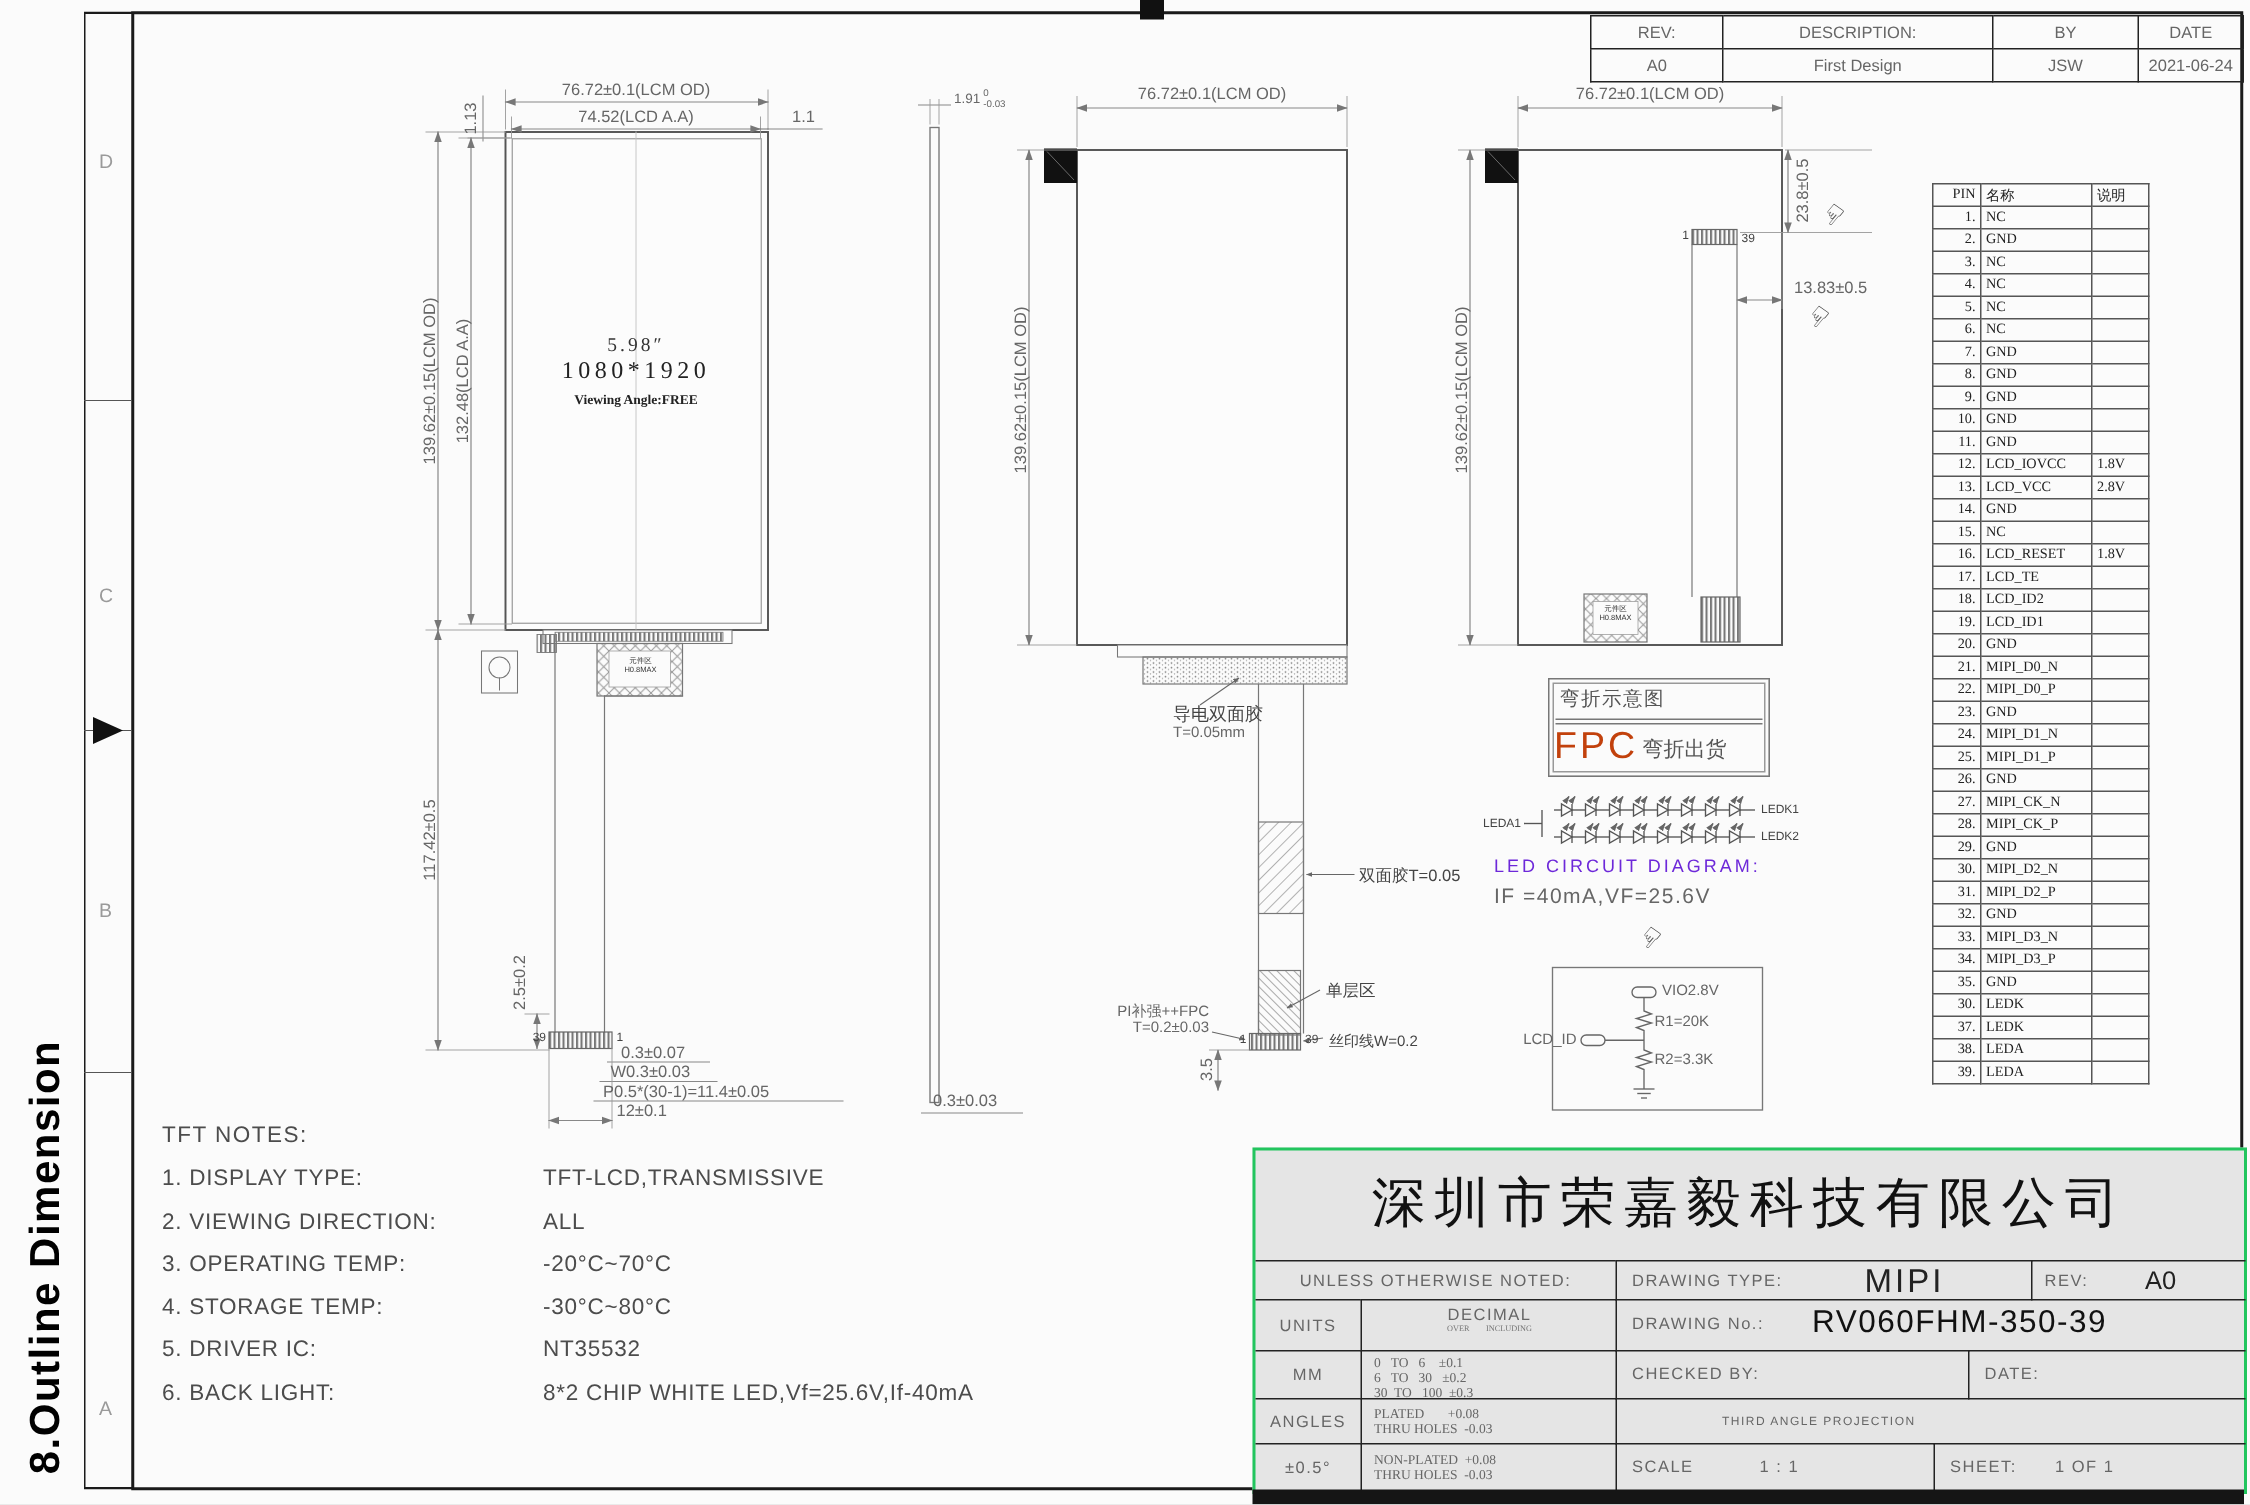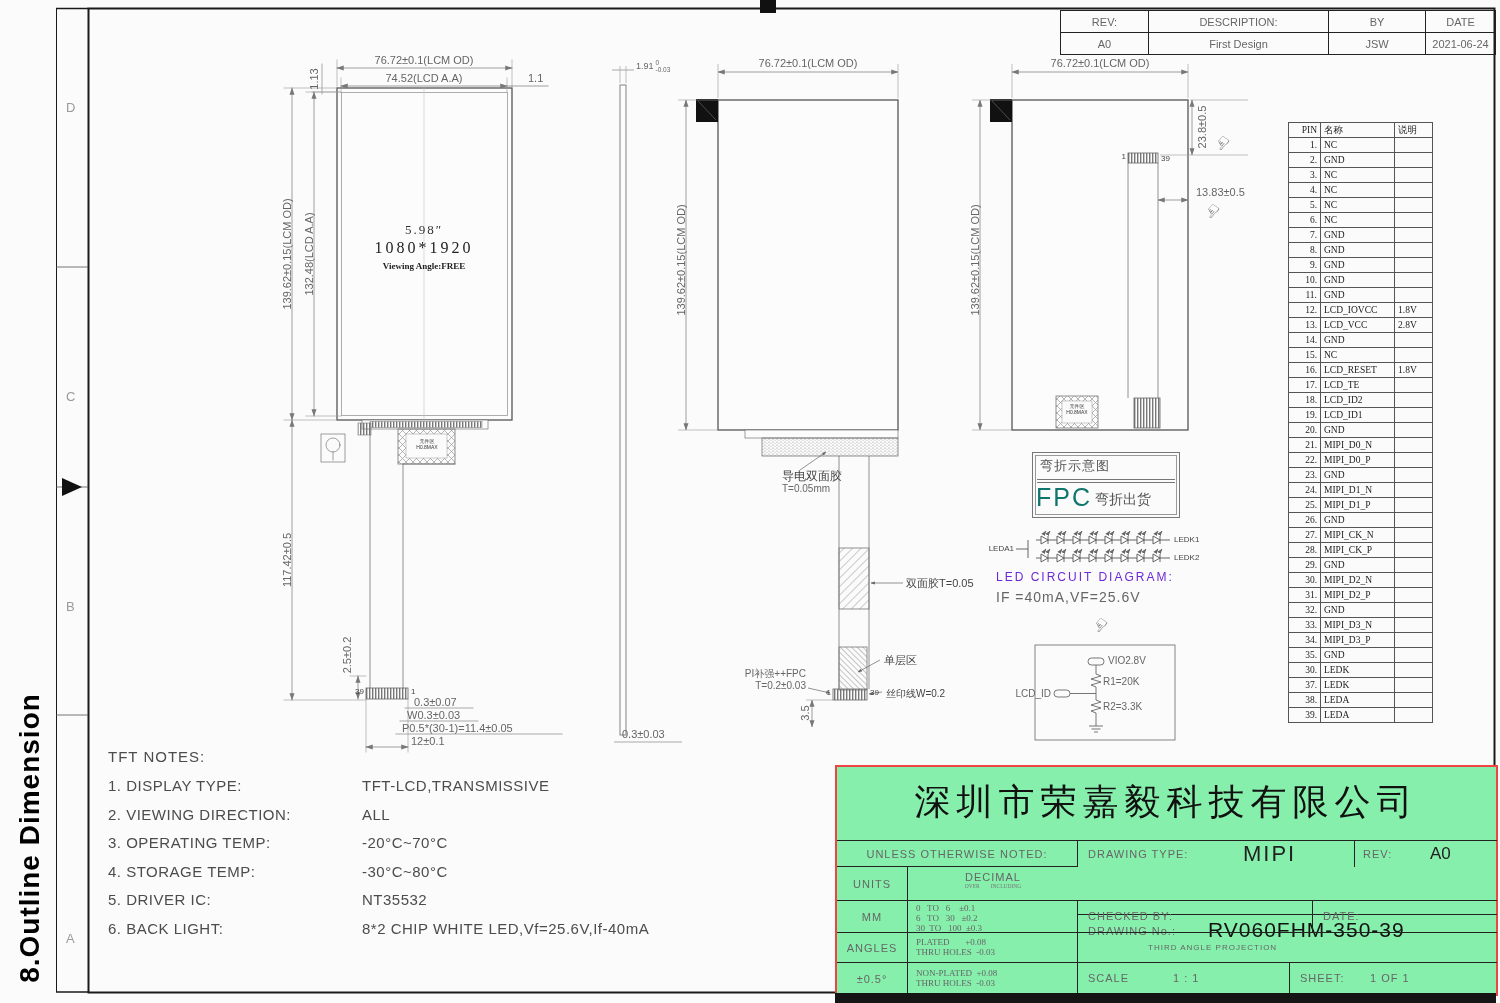--- a/index.html
+++ b/index.html
@@ -31,31 +31,31 @@
   table.pins{position:absolute;left:1288px;top:122px;z-index:3;border-collapse:collapse;
              font-size:9.5px;color:#222;table-layout:fixed;background:#fbfbfb;
              font-family:"Liberation Serif",serif;}
   table.pins td{border:1px solid #555;height:14px;padding:0 3px;overflow:hidden;white-space:nowrap;}
   table.pins tr td:first-child{text-align:right;}
   
   .foldbox{position:absolute;left:1032px;top:452px;width:146px;height:64px;z-index:3;
            border:1px solid #777;box-shadow:inset 0 0 0 2px #fbfbfb, inset 0 0 0 3px #999;}
   .foldbox .l1{position:absolute;left:7px;top:4px;font-size:13px;color:#555;letter-spacing:1px;}
   .foldbox .rule{position:absolute;left:4px;right:4px;top:26px;border-top:1px solid #777;height:2px;border-bottom:1px solid #777;}
-  .foldbox .fpc{position:absolute;left:3px;top:30px;font-size:25px;color:#0f766e;letter-spacing:2px;}
+  .foldbox .fpc{position:absolute;left:3px;top:30px;font-size:25px;color:#c2410c;letter-spacing:2px;}
   .foldbox .l2{position:absolute;left:62px;top:38px;font-size:14px;color:#555;}
   
   .notes{position:absolute;left:108px;top:748px;z-index:3;color:#4c4c4c;}
   .notes .ntitle{font-size:15px;letter-spacing:1px;margin-bottom:12px;}
   .note-row{display:flex;margin-bottom:11.5px;font-size:15px;letter-spacing:0.5px;gap:32px;}
   .note-label{width:222px;flex:none;}
   .note-value{white-space:pre;}
   
   .tblock{position:absolute;left:835px;top:765px;width:659px;height:227px;z-index:3;
-          border:2px solid #ef4444;background:#86efac;}
+          border:2px solid #22c55e;background:#e5e5e5;}
   .tb-cell{position:absolute;overflow:hidden;}
   .bt{border-top:1px solid #222;}  .bl{border-left:1px solid #222;}
   .company{font-size:36px;color:#111;font-family:"Liberation Serif",serif;letter-spacing:6px;
            text-align:center;line-height:70px;}
   .small-cap{font-size:11px;color:#666;letter-spacing:1px;}
   .pre{white-space:pre;font-family:Liberation Serif, serif;}
   .blackbar{position:absolute;left:835px;top:993px;width:661px;height:10px;background:#151515;z-index:3;}
 </style>
 </head>
 <body>
@@ -629,21 +629,21 @@
       <span style="position:absolute;left:75px;top:3px;font-size:17px;color:#222;">A0</span>
     </div>
 
     <div class="tb-cell bt" style="left:0;top:99px;width:70px;height:34px;">
       <div class="small-cap" style="text-align:center;line-height:34px;">UNITS</div>
     </div>
     <div class="tb-cell bt bl" style="left:70px;top:99px;width:170px;height:34px;">
       <div class="small-cap" style="text-align:center;margin-top:4px;">DECIMAL</div>
       <div class="pre" style="font-size:5.5px;color:#777;text-align:center;">OVER        INCLUDING</div>
     </div>
-    <div class="tb-cell bt bl" style="left:240px;top:99px;width:419px;height:34px;margin-top:48px;">
+    <div class="tb-cell bt bl" style="left:240px;top:99px;width:419px;height:34px;">
       <span class="small-cap" style="position:absolute;left:10px;top:10px;">DRAWING No.:</span>
       <span style="position:absolute;left:130px;top:3px;font-size:21px;color:#111;letter-spacing:1px;">RV060FHM-350-39</span>
     </div>
 
     <div class="tb-cell bt" style="left:0;top:133px;width:70px;height:32px;">
       <div class="small-cap" style="text-align:center;line-height:32px;">MM</div>
     </div>
     <div class="tb-cell bt bl" style="left:70px;top:133px;width:170px;height:32px;font-size:9px;color:#666;">
       <div class="pre" style="margin:2px 0 0 8px;">0   TO   6    ±0.1</div>
       <div class="pre" style="margin-left:8px;">6   TO   30   ±0.2</div>

